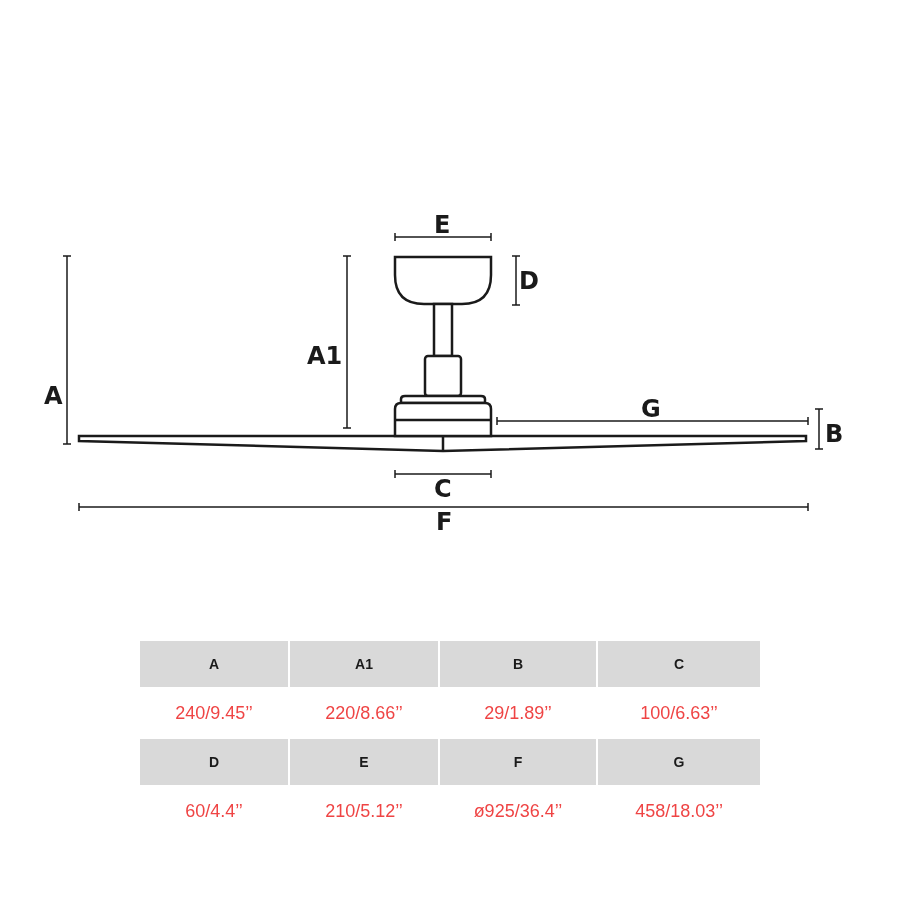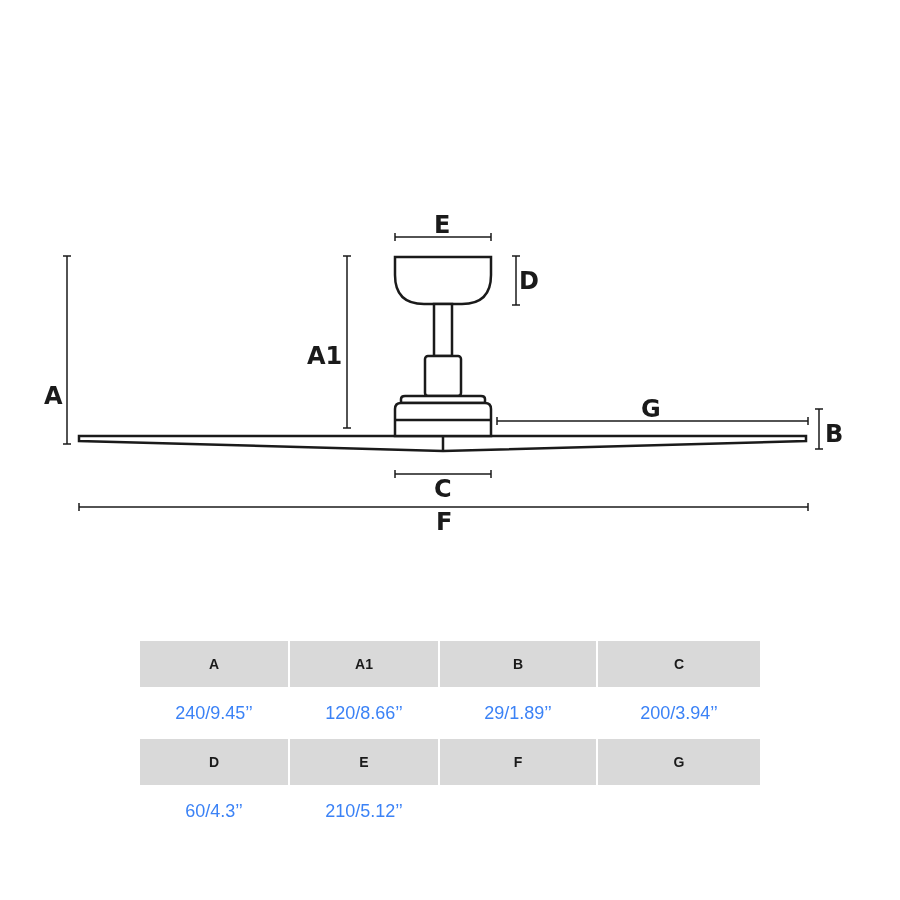--- a/index.html
+++ b/index.html
@@ -2,21 +2,21 @@
 <html><head>
 <meta charset="utf-8">
 <style>
   html, body { margin:0; padding:0; background:#ffffff; }
   body { width:900px; height:900px; position:relative; overflow:hidden; font-family:"Liberation Sans", sans-serif; }
   #drawing { position:absolute; left:0; top:0; width:900px; height:600px; }
   .lbl { font-family:"DejaVu Sans", sans-serif; font-weight:bold; font-size:24px; fill:#1a1a1a; }
   #spec-table { position:absolute; left:140px; top:641px; width:620px; }
   .row { display:flex; }
   .hcell { background:#d9d9d9; height:46px; display:flex; align-items:center; justify-content:center; font-weight:bold; font-size:14px; color:#1a1a1a; margin-right:2px; }
-  .vcell { height:52px; display:flex; align-items:center; justify-content:center; font-size:18px; color:#3b82f6; margin-right:2px; }
+  .vcell { height:52px; display:flex; align-items:center; justify-content:center; font-size:18px; color:#ef4444; margin-right:2px; }
   .w1 { width:148px; } .w2 { width:148px; } .w3 { width:156px; } .w4 { width:162px; margin-right:0; }
 </style>
 </head>
 <body>
 
 <svg id="drawing" viewBox="0 0 900 600" xmlns="http://www.w3.org/2000/svg">
   <g stroke="#1a1a1a" fill="none" stroke-width="1.5">
 
     <line x1="67" y1="256" x2="67" y2="444"></line>
     <line x1="63" y1="256" x2="71" y2="256"></line>
@@ -80,27 +80,29 @@
 
 <div id="spec-table">
   <div class="row">
     <div class="hcell w1">A</div>
     <div class="hcell w2">A1</div>
     <div class="hcell w3">B</div>
     <div class="hcell w4">C</div>
   </div>
   <div class="row">
     <div class="vcell w1">240/9.45’’</div>
-    <div class="vcell w2">120/8.66’’</div>
+    <div class="vcell w2">220/8.66’’</div>
     <div class="vcell w3">29/1.89’’</div>
-    <div class="vcell w4">200/3.94’’</div>
+    <div class="vcell w4">100/6.63’’</div>
   </div>
   <div class="row">
     <div class="hcell w1">D</div>
     <div class="hcell w2">E</div>
     <div class="hcell w3">F</div>
     <div class="hcell w4">G</div>
   </div>
   <div class="row">
-    <div class="vcell w1">60/4.3’’</div>
+    <div class="vcell w1">60/4.4’’</div>
     <div class="vcell w2">210/5.12’’</div>
+    <div class="vcell w3">ø925/36.4’’</div>
+    <div class="vcell w4">458/18.03’’</div>
   </div>
 </div>
 
 </body></html>

